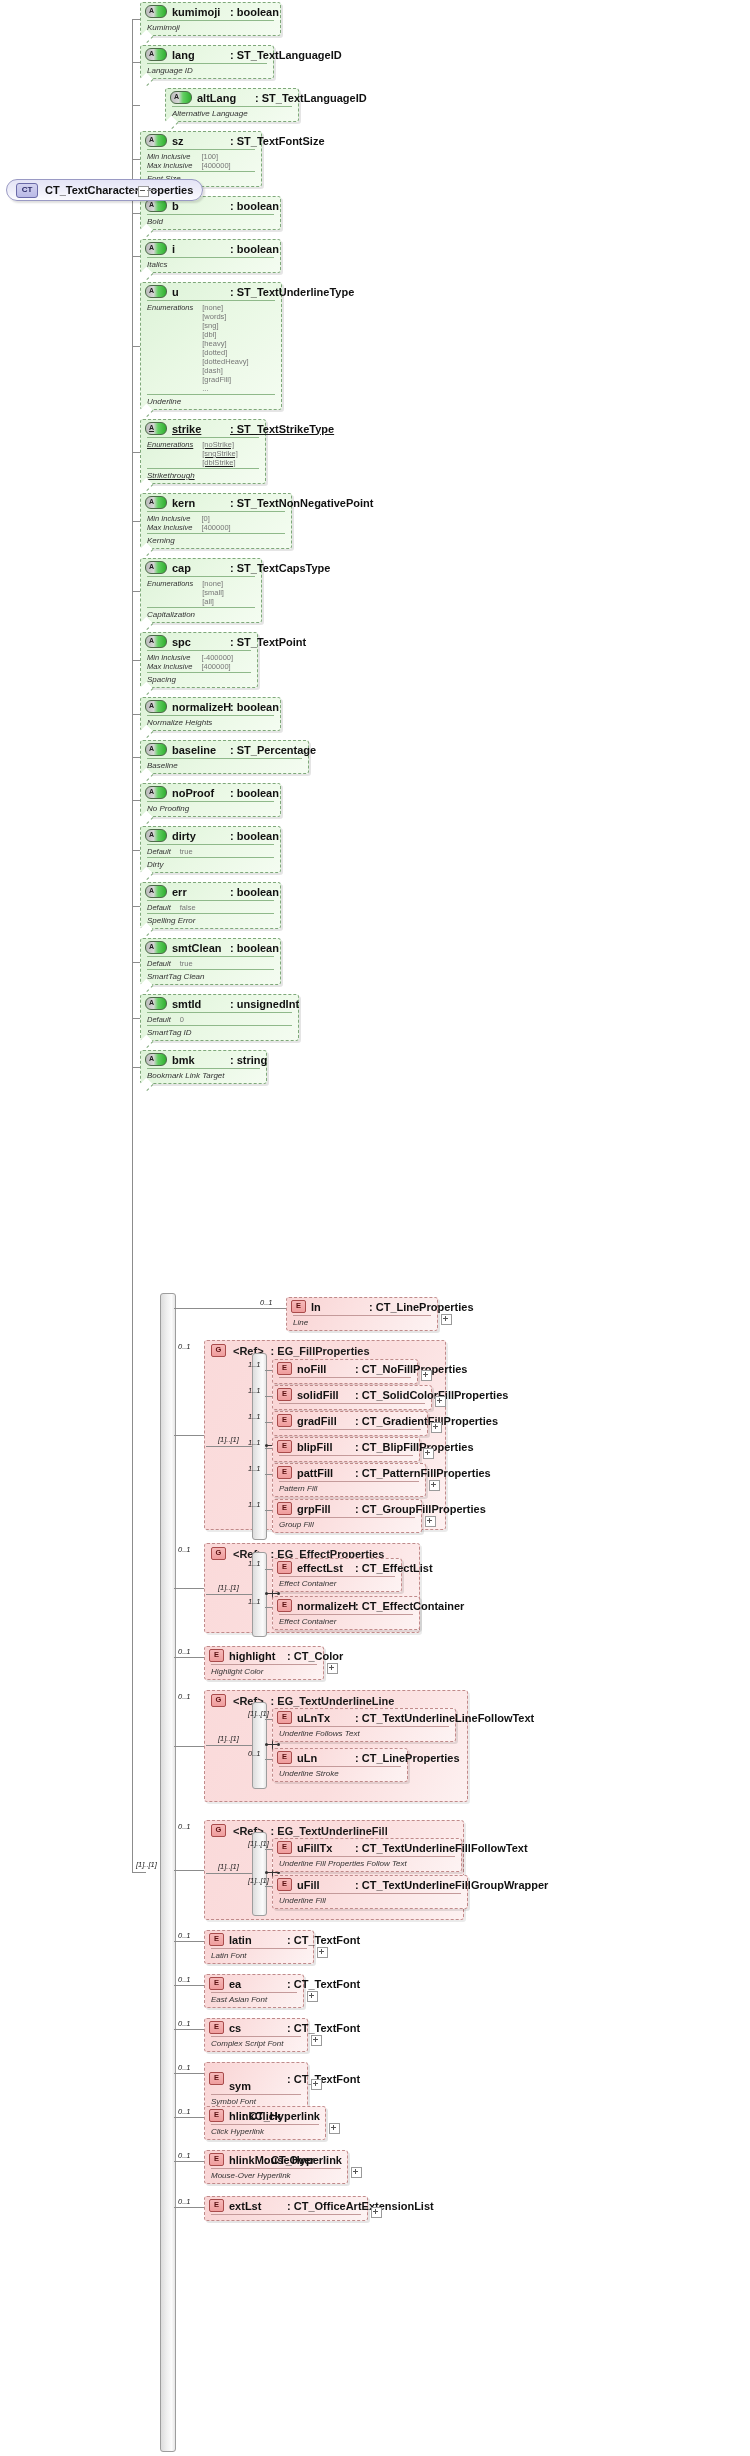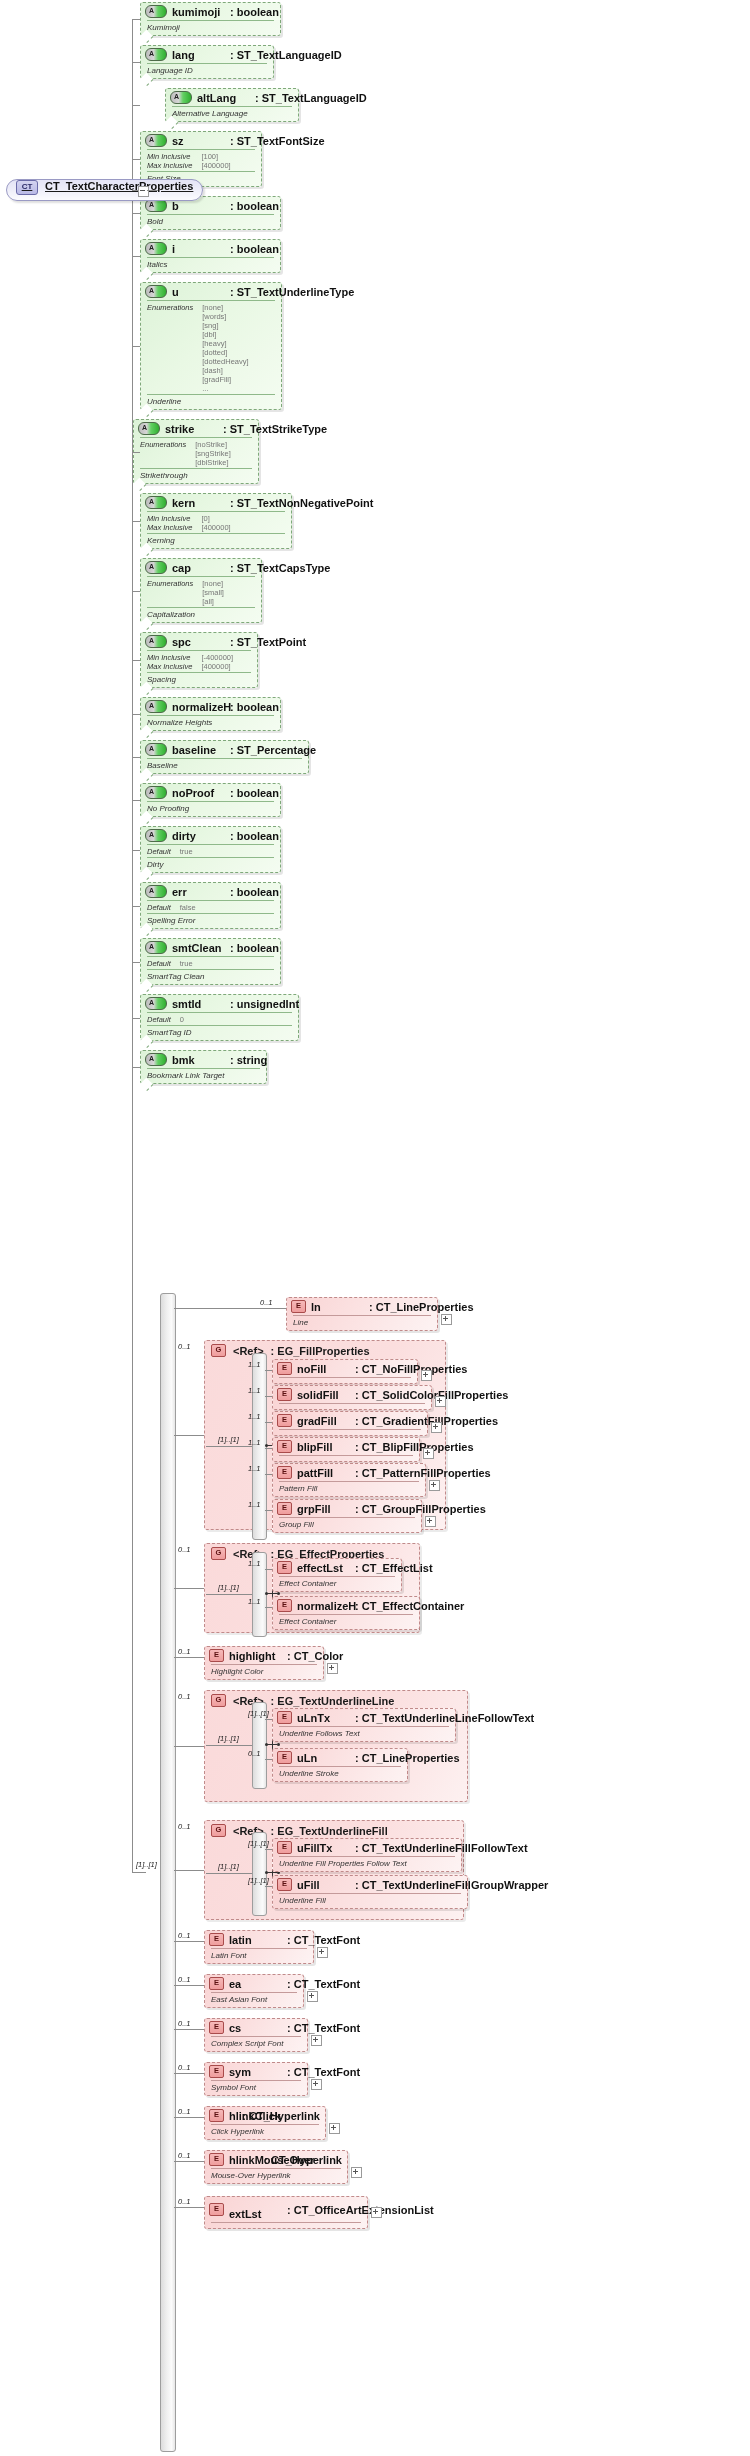--- a/index.html
+++ b/index.html
@@ -52,24 +52,24 @@
        background:linear-gradient(120deg,#fadada 0%,#fbdede 55%,#fdf1f1 100%);
        box-shadow:2px 2px 0 rgba(0,0,0,0.08);}
   .grphead{display:flex;align-items:center;white-space:nowrap;font-size:11px;padding:3px 6px;}
   .gicon{width:13px;height:11px;border:1px solid #a84b4b;border-radius:2px;
          background:linear-gradient(180deg,#f6b9b9,#ef9d9d);
          font-size:7.5px;line-height:10px;text-align:center;color:#5a1010;font-weight:bold;margin-right:7px;}
   .gref{font-weight:bold;margin-right:7px;}
   .gtype{font-weight:bold;}
 
   
-  .ct{position:absolute;display:flex;align-items:flex-start;box-sizing:border-box;
+  .ct{position:absolute;display:flex;align-items:center;box-sizing:border-box;
       border:1px solid #9a9ac4;border-radius:13px;
       background:linear-gradient(180deg,#e4e4f6 0%,#eeeef9 50%,#fbfbfe 100%);
-      box-shadow:2px 2px 2px rgba(0,0,0,0.13);padding:0 9px;white-space:nowrap;text-decoration:underline;}
+      box-shadow:2px 2px 2px rgba(0,0,0,0.13);padding:0 9px;white-space:nowrap;}
   .cticon{width:20px;height:13px;border:1px solid #6a6aa8;border-radius:3px;
           background:linear-gradient(180deg,#d3d3f0,#b9b9e6);font-size:8px;line-height:12px;
           text-align:center;color:#2a2a66;font-weight:bold;margin-right:7px;}
   .ctlabel{font-size:11px;font-weight:bold;color:#111;}
 
   
   .seqbar{position:absolute;border:1px solid #9d9d9d;border-radius:3px;
           background:linear-gradient(90deg,#dcdcdc 0%,#efefef 40%,#fbfbfb 75%,#e6e6e6 100%);}
   .choice{position:absolute;width:18px;height:22px;}
   .choice .cdot{position:absolute;width:3px;height:3px;border-radius:50%;background:#333;}
@@ -191,21 +191,21 @@
             <div>[dottedHeavy]</div>
             <div>[dash]</div>
             <div>[gradFill]</div>
             <div>...</div>
           </div>
         </div>
         <div class="nsep"></div>
         <div class="ndoc">Underline</div>
       </div>
     </div>
-    <div class="node attr" style="left: 133px; top: 419px;">
+    <div class="node attr" style="left: 140px; top: 419px; text-decoration: underline;">
       <div class="nbox" style="width: 126px;">
         <div class="nhead">
           <span class="nicon aicon">A</span>
           <span class="nname" style="min-width: 58px;">strike</span>
           <span class="ntype">: ST_TextStrikeType</span>
         </div>
         <div class="nsep"></div>
         <div class="nfacets">
           <div class="flabels">
             <div>Enumerations</div>
@@ -762,21 +762,21 @@
         <div class="ndoc">Complex Script Font</div>
       </div>
     </div>
     <div class="ln hln" style="left: 174px; top: 2029px; width: 30px; height: 1px;"></div>
     <div class="card" style="left: 178px; top: 2019px;">0..1</div>
     <div class="exp plus" style="left: 311px; top: 2035px;"></div>
     <div class="node elem" style="left: 204px; top: 2062px;">
       <div class="nbox" style="width: 104px;">
         <div class="nhead">
           <span class="nicon eicon">E</span>
-          <span class="nname" style="min-width: 58px;">sym</span>
+          <span class="nname" style="min-width: 58px; margin-top: 15px;">sym</span>
           <span class="ntype">: CT_TextFont</span>
         </div>
         <div class="nsep"></div>
         <div class="ndoc">Symbol Font</div>
       </div>
     </div>
     <div class="ln hln" style="left: 174px; top: 2073px; width: 30px; height: 1px;"></div>
     <div class="card" style="left: 178px; top: 2063px;">0..1</div>
     <div class="exp plus" style="left: 311px; top: 2079px;"></div>
     <div class="node elem" style="left: 204px; top: 2106px;">
@@ -804,21 +804,21 @@
         <div class="ndoc">Mouse-Over Hyperlink</div>
       </div>
     </div>
     <div class="ln hln" style="left: 174px; top: 2161px; width: 30px; height: 1px;"></div>
     <div class="card" style="left: 178px; top: 2151px;">0..1</div>
     <div class="exp plus" style="left: 351px; top: 2167px;"></div>
     <div class="node elem" style="left: 204px; top: 2196px;">
       <div class="nbox" style="width: 164px;">
         <div class="nhead">
           <span class="nicon eicon">E</span>
-          <span class="nname" style="min-width: 58px; margin-top: 9px;">extLst</span>
+          <span class="nname" style="min-width: 58px;">extLst</span>
           <span class="ntype">: CT_OfficeArtExtensionList</span>
         </div>
         <div class="nsep"></div>
         <div class="ndoc"></div>
       </div>
     </div>
     <div class="ln hln" style="left: 174px; top: 2207px; width: 30px; height: 1px;"></div>
     <div class="card" style="left: 178px; top: 2197px;">0..1</div>
     <div class="exp plus" style="left: 371px; top: 2207px;"></div>
   </div>

